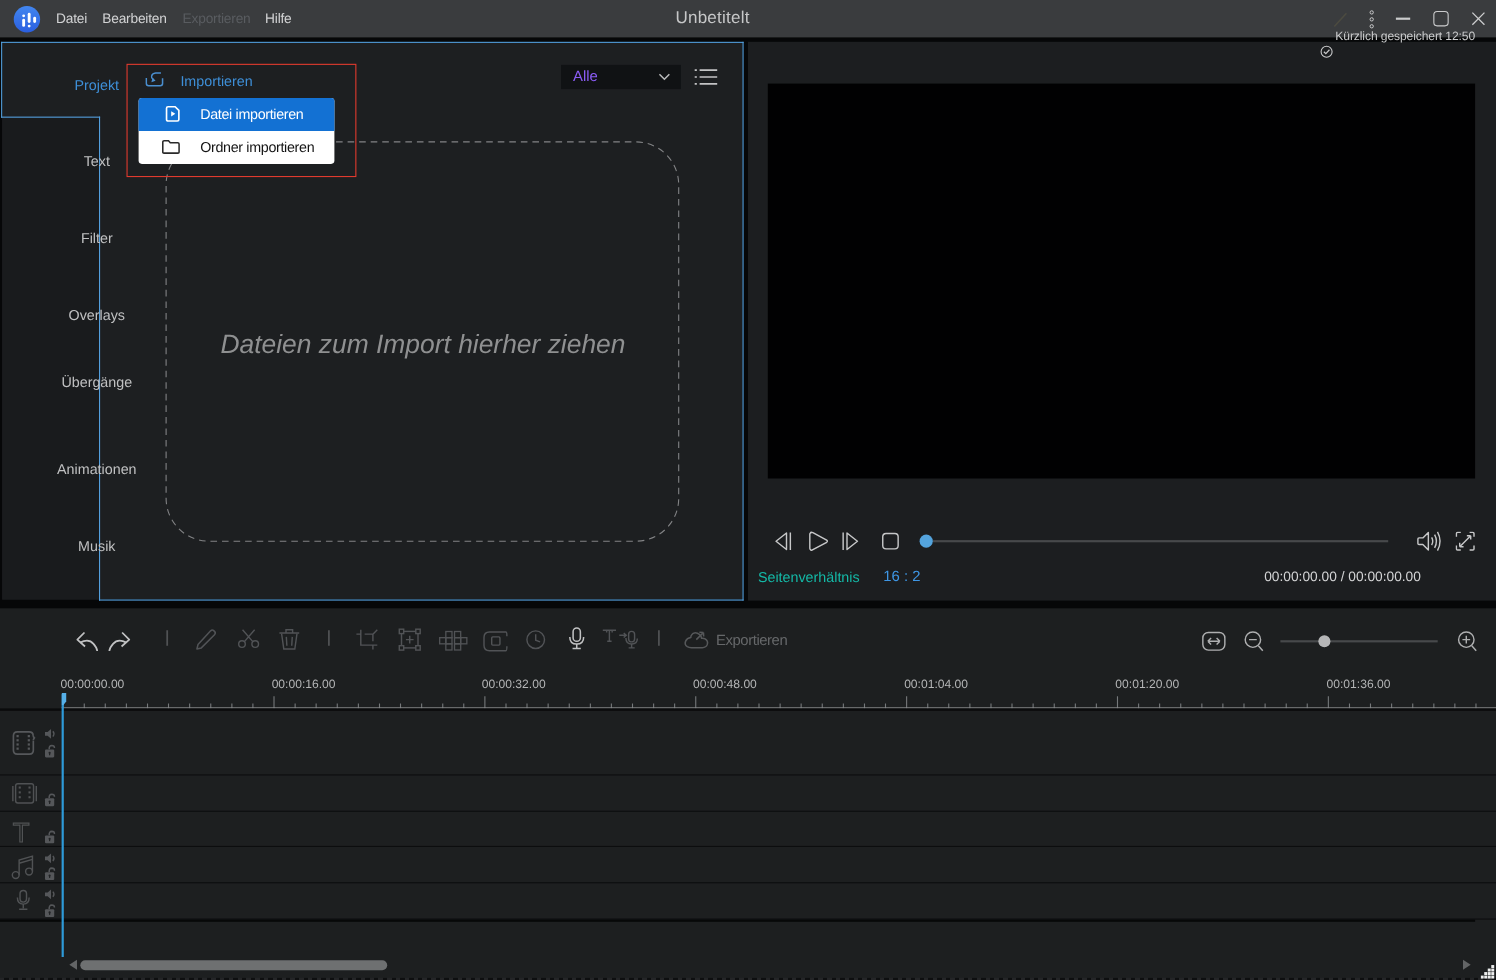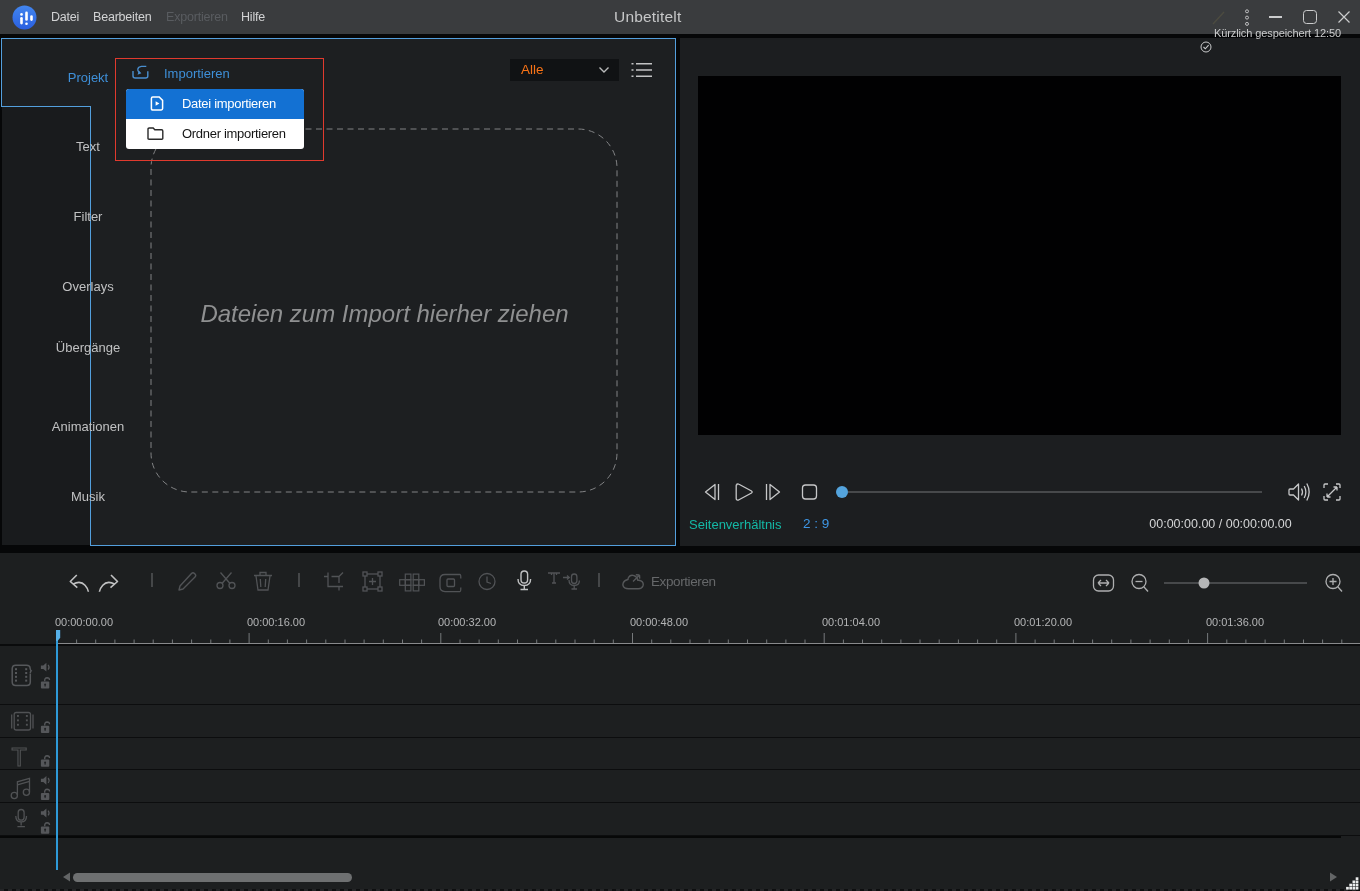--- a/index.html
+++ b/index.html
@@ -92,21 +92,21 @@
 <div class="abs tab" style="top:484px">Musik</div>
 
 <svg class="abs" style="left:132px;top:60px" width="17" height="19" viewBox="0 0 17 19">
   <path d="M1 11 L1 16 Q1 18 3.2 18 L13.6 18 Q15.8 18 15.8 16 L15.8 11.2" fill="none" stroke="#4a8fd0" stroke-width="1.4"></path>
   <path d="M14.3 6.4 L9.5 6.4 Q6.2 6.8 5.8 9.2 Q5.5 11 7.1 12.1" fill="none" stroke="#4a8fd0" stroke-width="1.3"></path>
   <path d="M5.6 14.7 L9.4 13.3 L6.7 10.5 Z" fill="#4a8fd0" stroke="none"></path>
 </svg>
 <div class="abs" style="left:164px;top:66px;font-size:13px;color:#3e8fd8">Importieren</div>
 
 <div class="abs" id="selAlle"></div>
-<div class="abs" style="left:521px;top:62px;font-size:13.5px;color:#f97316">Alle</div>
+<div class="abs" style="left:521px;top:62px;font-size:13.5px;color:#8b5cf6">Alle</div>
 <svg class="abs" style="left:598px;top:66px" width="12" height="8" viewBox="0 0 12 8">
   <path d="M1.5 1.5 L6 6 L10.5 1.5" fill="none" stroke="#b9babb" stroke-width="1.4"></path>
 </svg>
 
 <svg class="abs" style="left:631px;top:62px" width="22" height="16" viewBox="0 0 22 16">
   <g stroke="#c3c4c5" stroke-width="1.5">
     <path d="M5 1.7 H21 M5 8 H21 M5 14.3 H21"></path>
     <path d="M0.5 1.7 H2.5 M0.5 8 H2.5 M0.5 14.3 H2.5"></path>
   </g>
 </svg>
@@ -159,21 +159,21 @@
     <path d="M18.8 2.5 Q23.5 11 18.8 19.5"></path>
   </g>
 </svg>
 <svg class="abs" style="left:1323px;top:483px" width="18" height="18" viewBox="0 0 18 18">
   <g fill="none" stroke="#c6c7c8" stroke-width="1.3">
     <path d="M1 5 L1 2 Q1 1 2 1 L5 1 M13 1 L16 1 Q17 1 17 2 L17 5 M17 13 L17 16 Q17 17 16 17 L13 17 M5 17 L2 17 Q1 17 1 16 L1 13"></path>
     <path d="M4 14 L14 4 M14 4 L10.5 4 M14 4 L14 7.5 M4 14 L7.5 14 M4 14 L4 10.5"></path>
   </g>
 </svg>
 <div class="abs" style="left:689px;top:517px;font-size:13px;color:#14b8a6">Seitenverhältnis</div>
-<div class="abs" style="left:803px;top:516px;font-size:13.5px;color:#3e96e4">2 : 9</div>
+<div class="abs" style="left:803px;top:516px;font-size:13.5px;color:#3e96e4">16 : 2</div>
 <div class="abs" style="left:1100px;top:517px;width:241px;text-align:center;font-size:12.5px;color:#d4d5d6">00:00:00.00 / 00:00:00.00</div>
 
 <div class="abs" id="timeline"></div>
 
 <svg class="abs" style="left:60px;top:566px" width="680" height="34" viewBox="0 0 680 34">
 
   <g fill="none" stroke="#c0c1c2" stroke-width="1.6">
     <path d="M16.8 9 L10.3 15.5 L17.3 21.7" stroke-linejoin="round"></path>
     <path d="M12.9 18.2 Q20.5 14.2 25 19.3 Q28.2 22.9 28.4 25.8"></path>
     <path d="M51 9 L57.5 15.5 L50.5 21.7" stroke-linejoin="round"></path>

